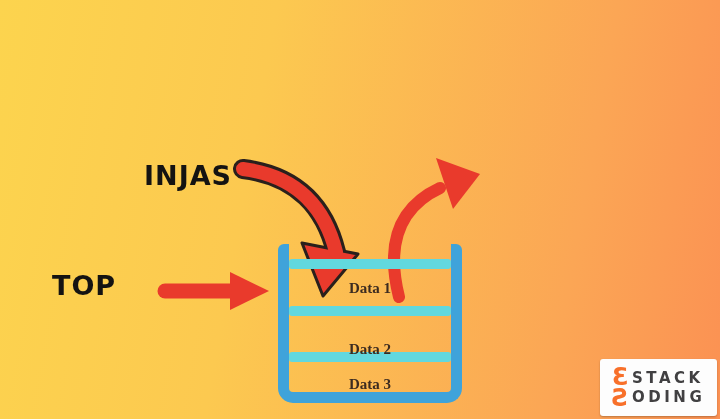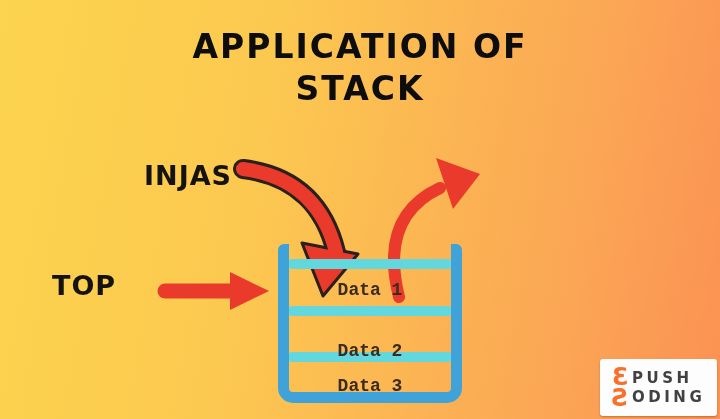--- a/index.html
+++ b/index.html
@@ -34,21 +34,21 @@
   .shelf{
     position:absolute;left:289px;width:162px;height:10px;
     background:#62d8de;border-radius:3px;
   }
   .shelf-1{top:259px;}
   .shelf-2{top:306px;}
   .shelf-3{top:352px;}
   .stack-item{
     position:absolute;left:289px;width:162px;height:22px;
     text-align:center;
-    font-family:Liberation Mono, monospace;font-weight:600;font-size:18px;
+    font-family:Liberation Serif, serif;font-weight:600;font-size:15px;
     color:#3c2b20;
   }
   .item-1{top:280px;}
   .item-2{top:341px;}
   .item-3{top:370px;margin-top:6px;}
   
   .logo{
     position:absolute;left:600px;top:359px;width:117px;height:57px;
     background:#fdfdfd;border-radius:3px;
     box-shadow:0 1px 2px rgba(0,0,0,.25);
@@ -63,24 +63,20 @@
     display:flex;flex-direction:column;justify-content:center;
     color:#414042;font-weight:bold;font-size:15px;line-height:1.25;
     letter-spacing:3.5px;white-space:nowrap;
   }
 </style>
 </head>
 <body>
 
 <div class="canvas">
 
-  <div class="title">
-    <div>APPLICATION OF</div>
-    <div>STACK</div>
-  </div>
 
   <div class="op-label push-label">INJAS</div>
   <div class="op-label top-label">TOP</div>
 
   <svg class="arrows" width="720" height="419" viewBox="0 0 720 419">
     <g>
       <path d="M243,169 C298,176 325,208 336,252" fill="none" stroke="#2a201c" stroke-width="20" stroke-linecap="round"></path>
       <polygon points="302,243 358,254 323,296" fill="#e93a2c" stroke="#2a201c" stroke-width="3" stroke-linejoin="round"></polygon>
       <path d="M243,169 C298,176 325,208 336,252" fill="none" stroke="#e93a2c" stroke-width="14" stroke-linecap="round"></path>
     </g>
@@ -103,18 +99,18 @@
   <div class="stack-item item-1">Data 1</div>
   <div class="stack-item item-2">Data 2</div>
   <div class="stack-item item-3">Data 3</div>
 
   <div class="logo">
     <div class="logo-mark">
       <span>Ɛ</span>
       <span>Ƨ</span>
     </div>
     <div class="logo-text">
-      <span>PUSH</span>
+      <span>STACK</span>
       <span>ODING</span>
     </div>
   </div>
 
 </div>
 
 </body></html>

